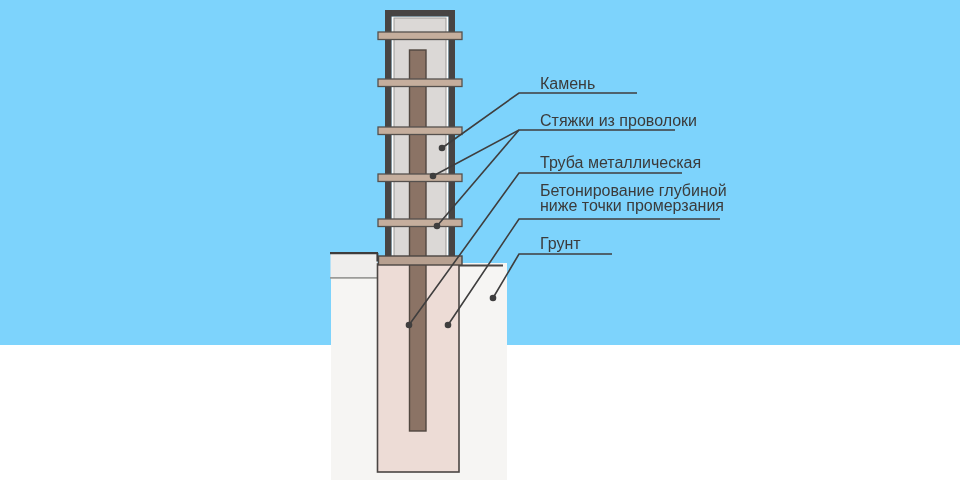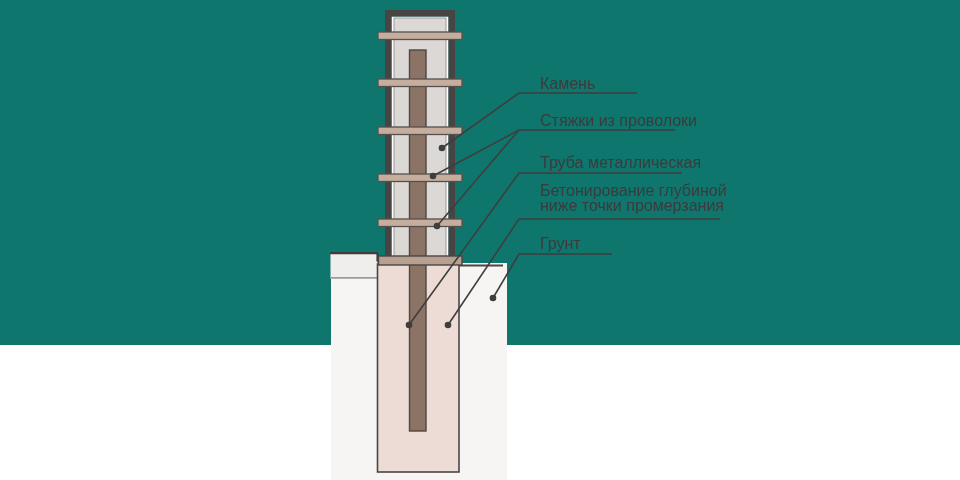--- a/index.html
+++ b/index.html
@@ -7,21 +7,21 @@
     padding: 0;
     background: #ffffff;
     width: 960px;
     height: 480px;
     overflow: hidden;
   }
   .stage {
     position: relative;
     width: 960px;
     height: 345px;
-    background: #0f766e;
+    background: #7dd3fc;
   }
   svg { display: block; }
   .lbl {
     font-family: "Liberation Sans", "DejaVu Sans", sans-serif;
     font-size: 16px;
     font-weight: 400;
   }
 </style>
 </head>
 <body>

